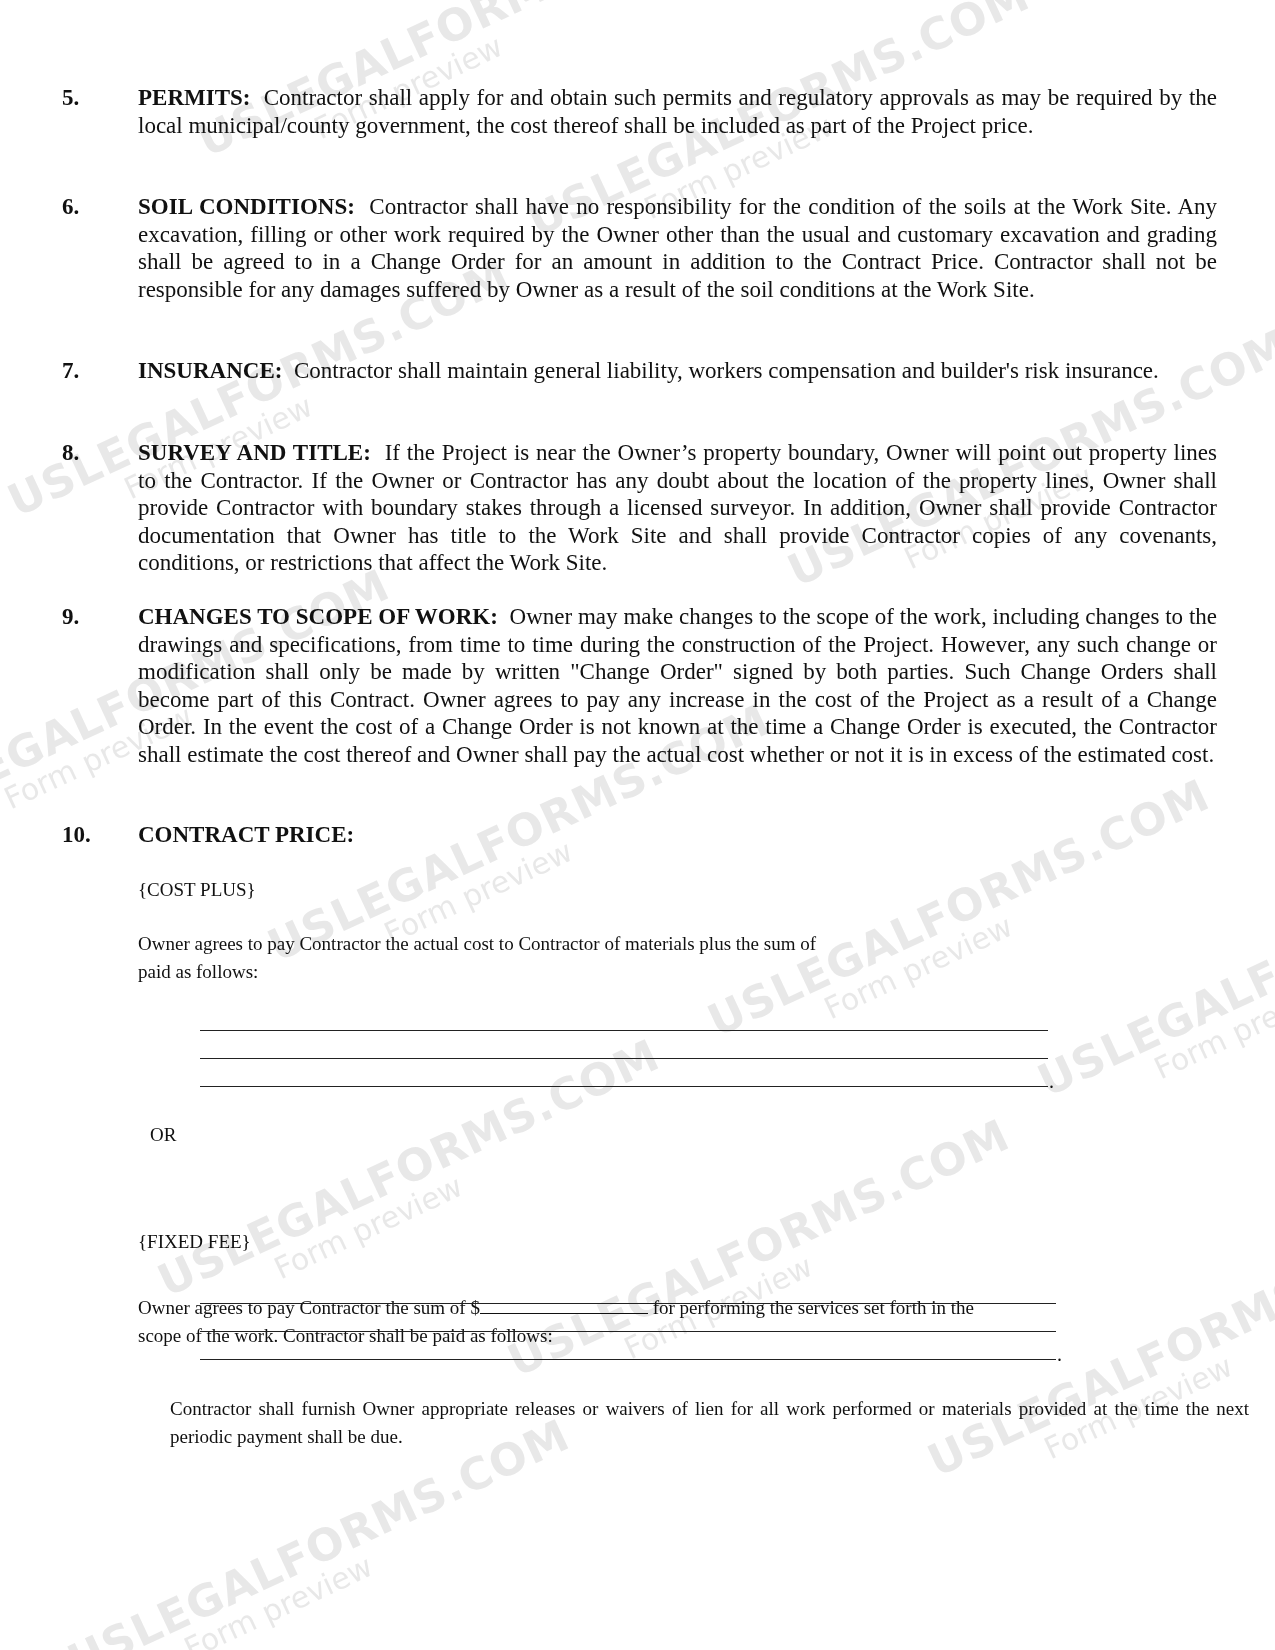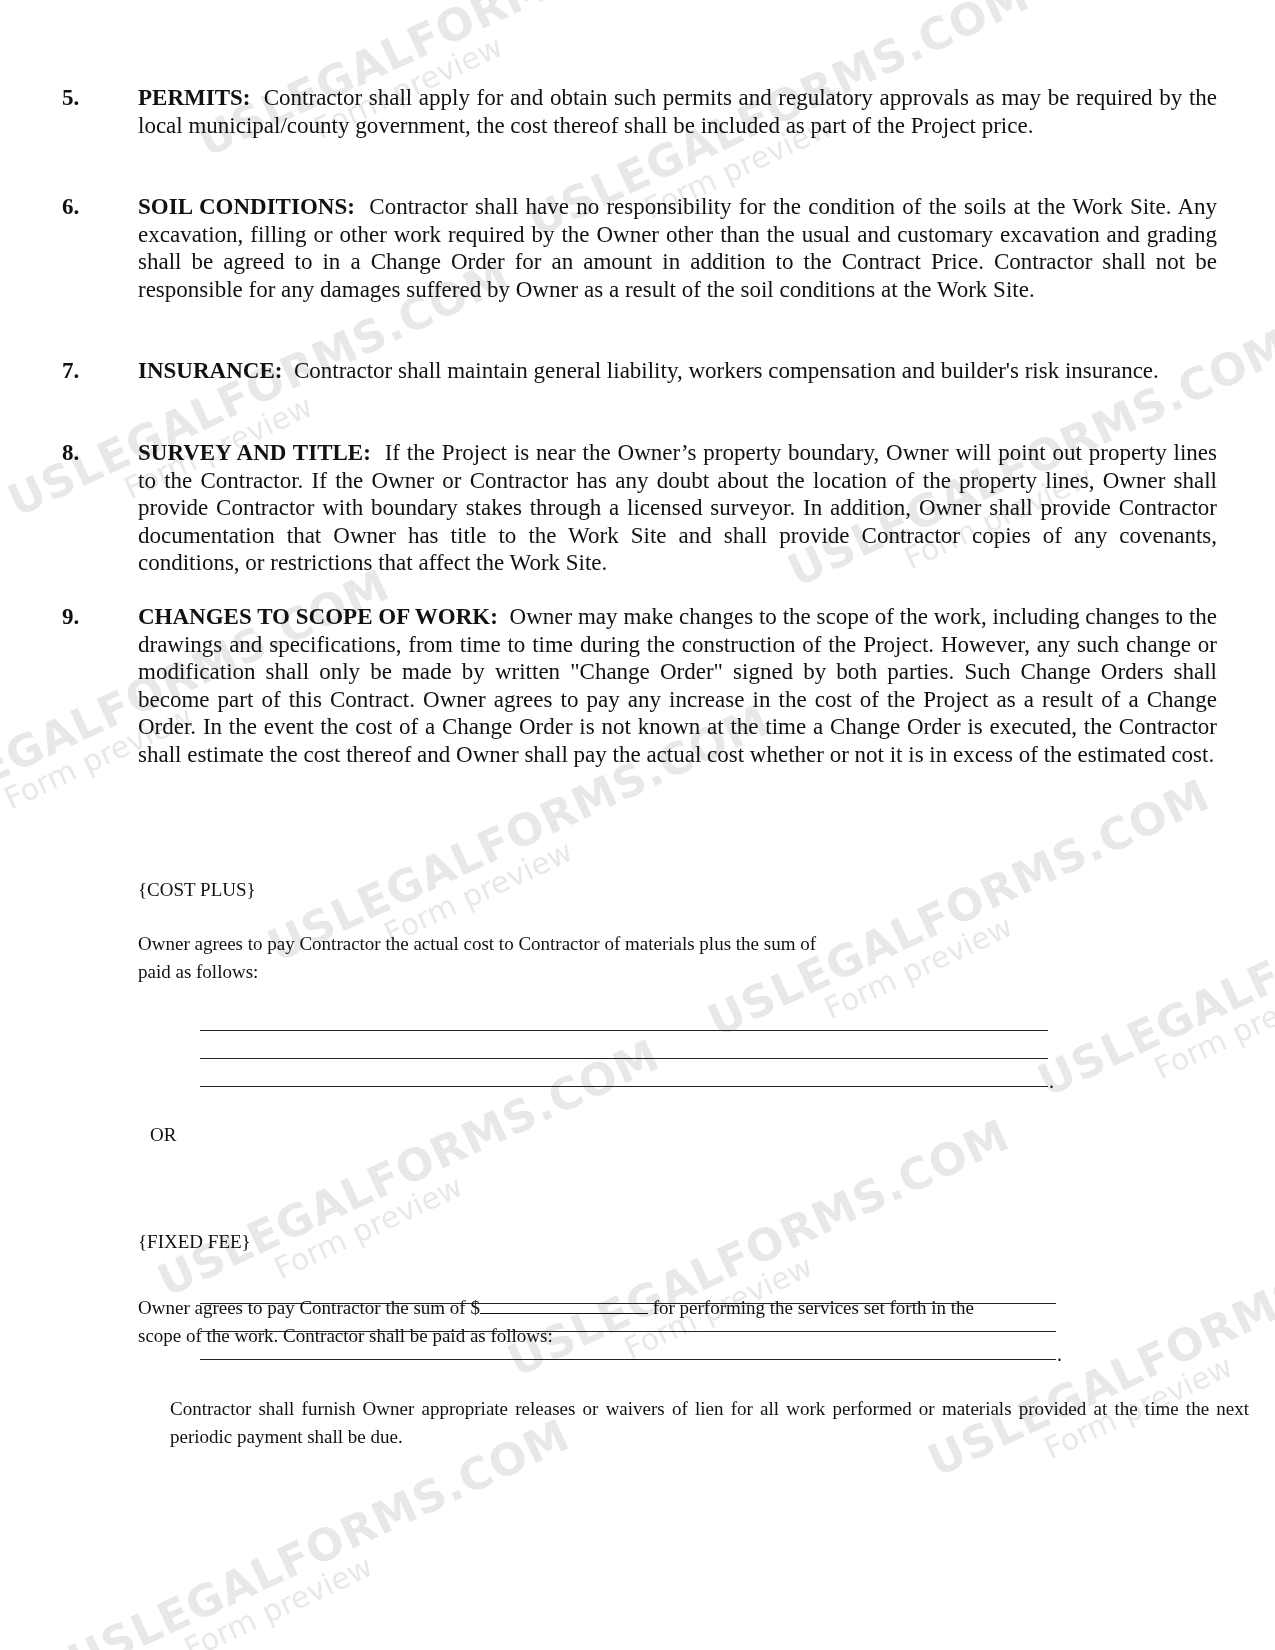--- a/index.html
+++ b/index.html
@@ -55,20 +55,24 @@
   <div class="sec" style="top:439px;">
     <span class="num">8.</span>
     <div class="body"><b>SURVEY AND TITLE:</b>&nbsp; <span>If the Project is near the Owner’s property boundary, Owner will point out property lines to the Contractor. If the Owner or Contractor has any doubt about the location of the property lines, Owner shall provide Contractor with boundary stakes through a licensed surveyor. In addition, Owner shall provide Contractor documentation that Owner has title to the Work Site and shall provide Contractor copies of any covenants, conditions, or restrictions that affect the Work Site.</span></div>
   </div>
 
   <div class="sec" style="top:603px;">
     <span class="num">9.</span>
     <div class="body"><b>CHANGES TO SCOPE OF WORK:</b>&nbsp; <span>Owner may make changes to the scope of the work, including changes to the drawings and specifications, from time to time during the construction of the Project. However, any such change or modification shall only be made by written "Change Order" signed by both parties.  Such Change Orders shall become part of this Contract.  Owner agrees to pay any increase in the cost of the Project as a result of a Change Order.  In the event the cost of a Change Order is not known at the time a Change Order is executed, the Contractor shall estimate the cost thereof and Owner shall pay the actual cost whether or not it is in excess of the estimated cost.</span></div>
   </div>
 
+  <div class="sec" style="top:821px;">
+    <span class="num">10.</span>
+    <div class="body"><b>CONTRACT PRICE:</b></div>
+  </div>
 
   <div class="plain" style="top:876px;">{COST PLUS}</div>
   <div class="plain" style="top:930px;">
     <div>Owner agrees to pay Contractor the actual cost to Contractor of materials plus the sum of</div>
     <div>paid as follows:</div>
   </div>
   <div class="line" style="top:1030px;width:848px;"></div>
   <div class="line" style="top:1058px;width:848px;"></div>
   <div class="line" style="top:1086px;width:848px;"></div>
   <div class="dot" style="left:1049px;top:1070px;">.</div>

